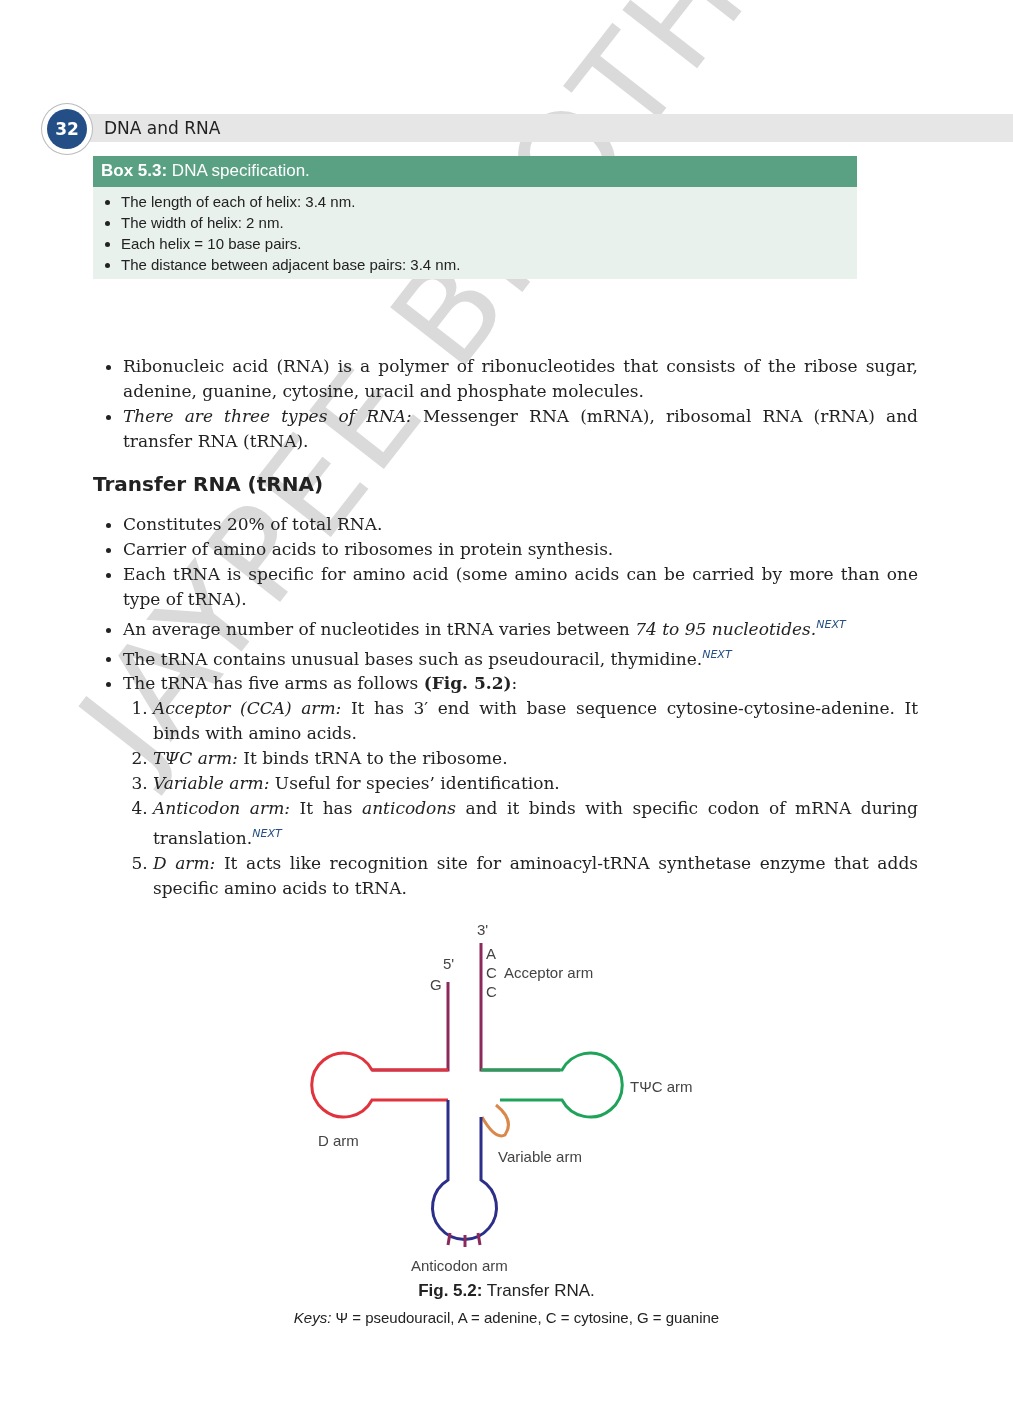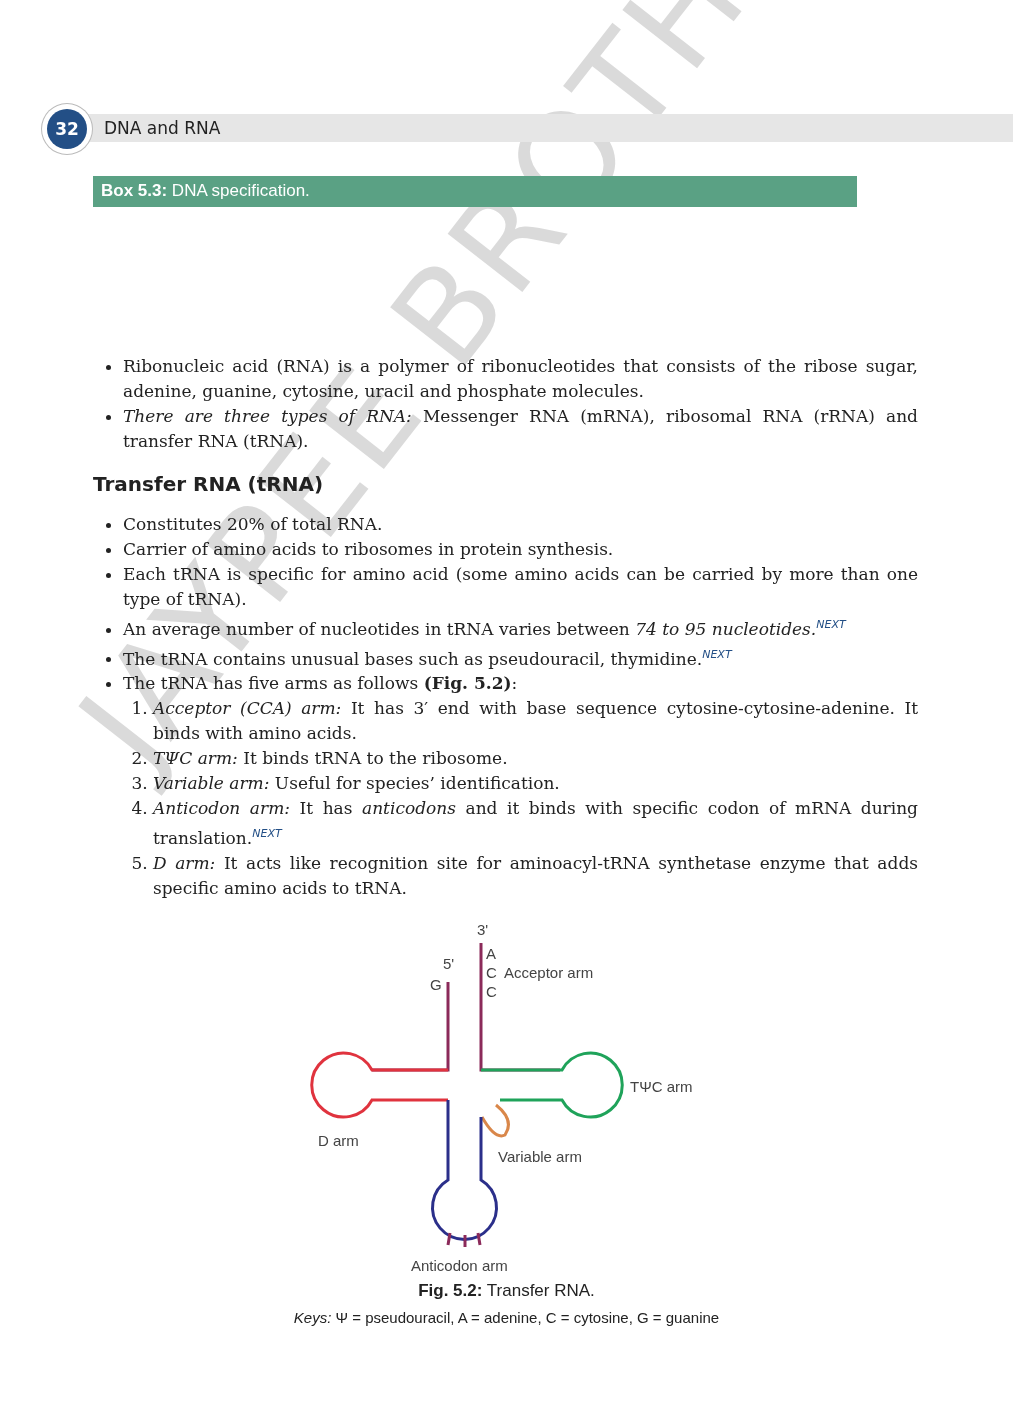--- a/index.html
+++ b/index.html
@@ -1,21 +1,21 @@
 <!DOCTYPE html>
 <html><head>
 <meta charset="utf-8">
 <style>
   body{margin:0;background:#fff;}
   .page{position:relative;width:1013px;height:1427px;background:#fff;overflow:hidden;font-family:"DejaVu Serif",serif;color:#222;}
   .hdr-bar{position:absolute;left:84px;top:114px;width:929px;height:28px;background:#e6e6e6;}
   .hdr-title{position:absolute;left:104px;top:118px;font-family:"DejaVu Sans",sans-serif;font-size:17px;color:#222;}
   .pg-ring{position:absolute;left:42px;top:104px;width:50px;height:50px;border-radius:50%;background:#fff;box-shadow:0 0 0 1px #bbb;}
   .pg-num{position:absolute;left:47px;top:109px;width:40px;height:40px;border-radius:50%;background:#234f86;color:#fff;font-family:"DejaVu Sans",sans-serif;font-weight:bold;font-size:17px;display:flex;align-items:center;justify-content:center;}
-  .box{position:absolute;left:93px;top:176px;width:764px;}
+  .box{position:absolute;left:93px;top:156px;width:764px;}
   .box-head{background:#5aa184;color:#fff;font-family:"Liberation Sans",sans-serif;font-size:17px;padding:5px 8px;height:21px;}
   .box-body{background:#e9f1ed;padding:4px 0 4px 0;font-family:"Liberation Sans",sans-serif;font-size:15px;}
   .box-body ul{margin:0;padding-left:28px;}
   .box-body li{line-height:21px;}
   .h1{position:absolute;left:93px;top:310px;font-family:"DejaVu Sans",sans-serif;font-weight:bold;font-size:23px;color:#222;display:flex;align-items:center;}
   .h1 .sq{width:18px;height:18px;background:#b5432f;margin-right:6px;}
   .sec{position:absolute;left:93px;width:825px;font-size:17px;line-height:25px;}
   .sec ul{margin:0;padding-left:30px;}
   .sec li{text-align:justify;}
   .h2{position:absolute;left:93px;top:472px;font-family:"DejaVu Sans",sans-serif;font-weight:bold;font-size:20px;}
@@ -31,20 +31,28 @@
 <div class="page">
   <div class="wm">JAYPEE BROTHERS</div>
 
   <div class="hdr-bar"></div>
   <div class="pg-ring"></div>
   <div class="pg-num">32</div>
   <div class="hdr-title">DNA and RNA</div>
 
   <div class="box">
     <div class="box-head"><b>Box 5.3:</b><span> DNA specification.</span></div>
+    <div class="box-body">
+      <ul>
+        <li>The length of each of helix: 3.4 nm.</li>
+        <li>The width of helix: 2 nm.</li>
+        <li>Each helix = 10 base pairs.</li>
+        <li>The distance between adjacent base pairs: 3.4 nm.</li>
+      </ul>
+    </div>
   </div>
 
 
   <div class="sec" style="top:354px;">
     <ul>
       <li><span>Ribonucleic acid (RNA) is a polymer of ribonucleotides that consists of the ribose sugar, adenine, guanine, cytosine, uracil and phosphate molecules.</span></li>
       <li><i>There are three types of RNA:</i><span> Messenger RNA (mRNA), ribosomal RNA (rRNA) and transfer RNA (tRNA).</span></li>
     </ul>
   </div>
 

